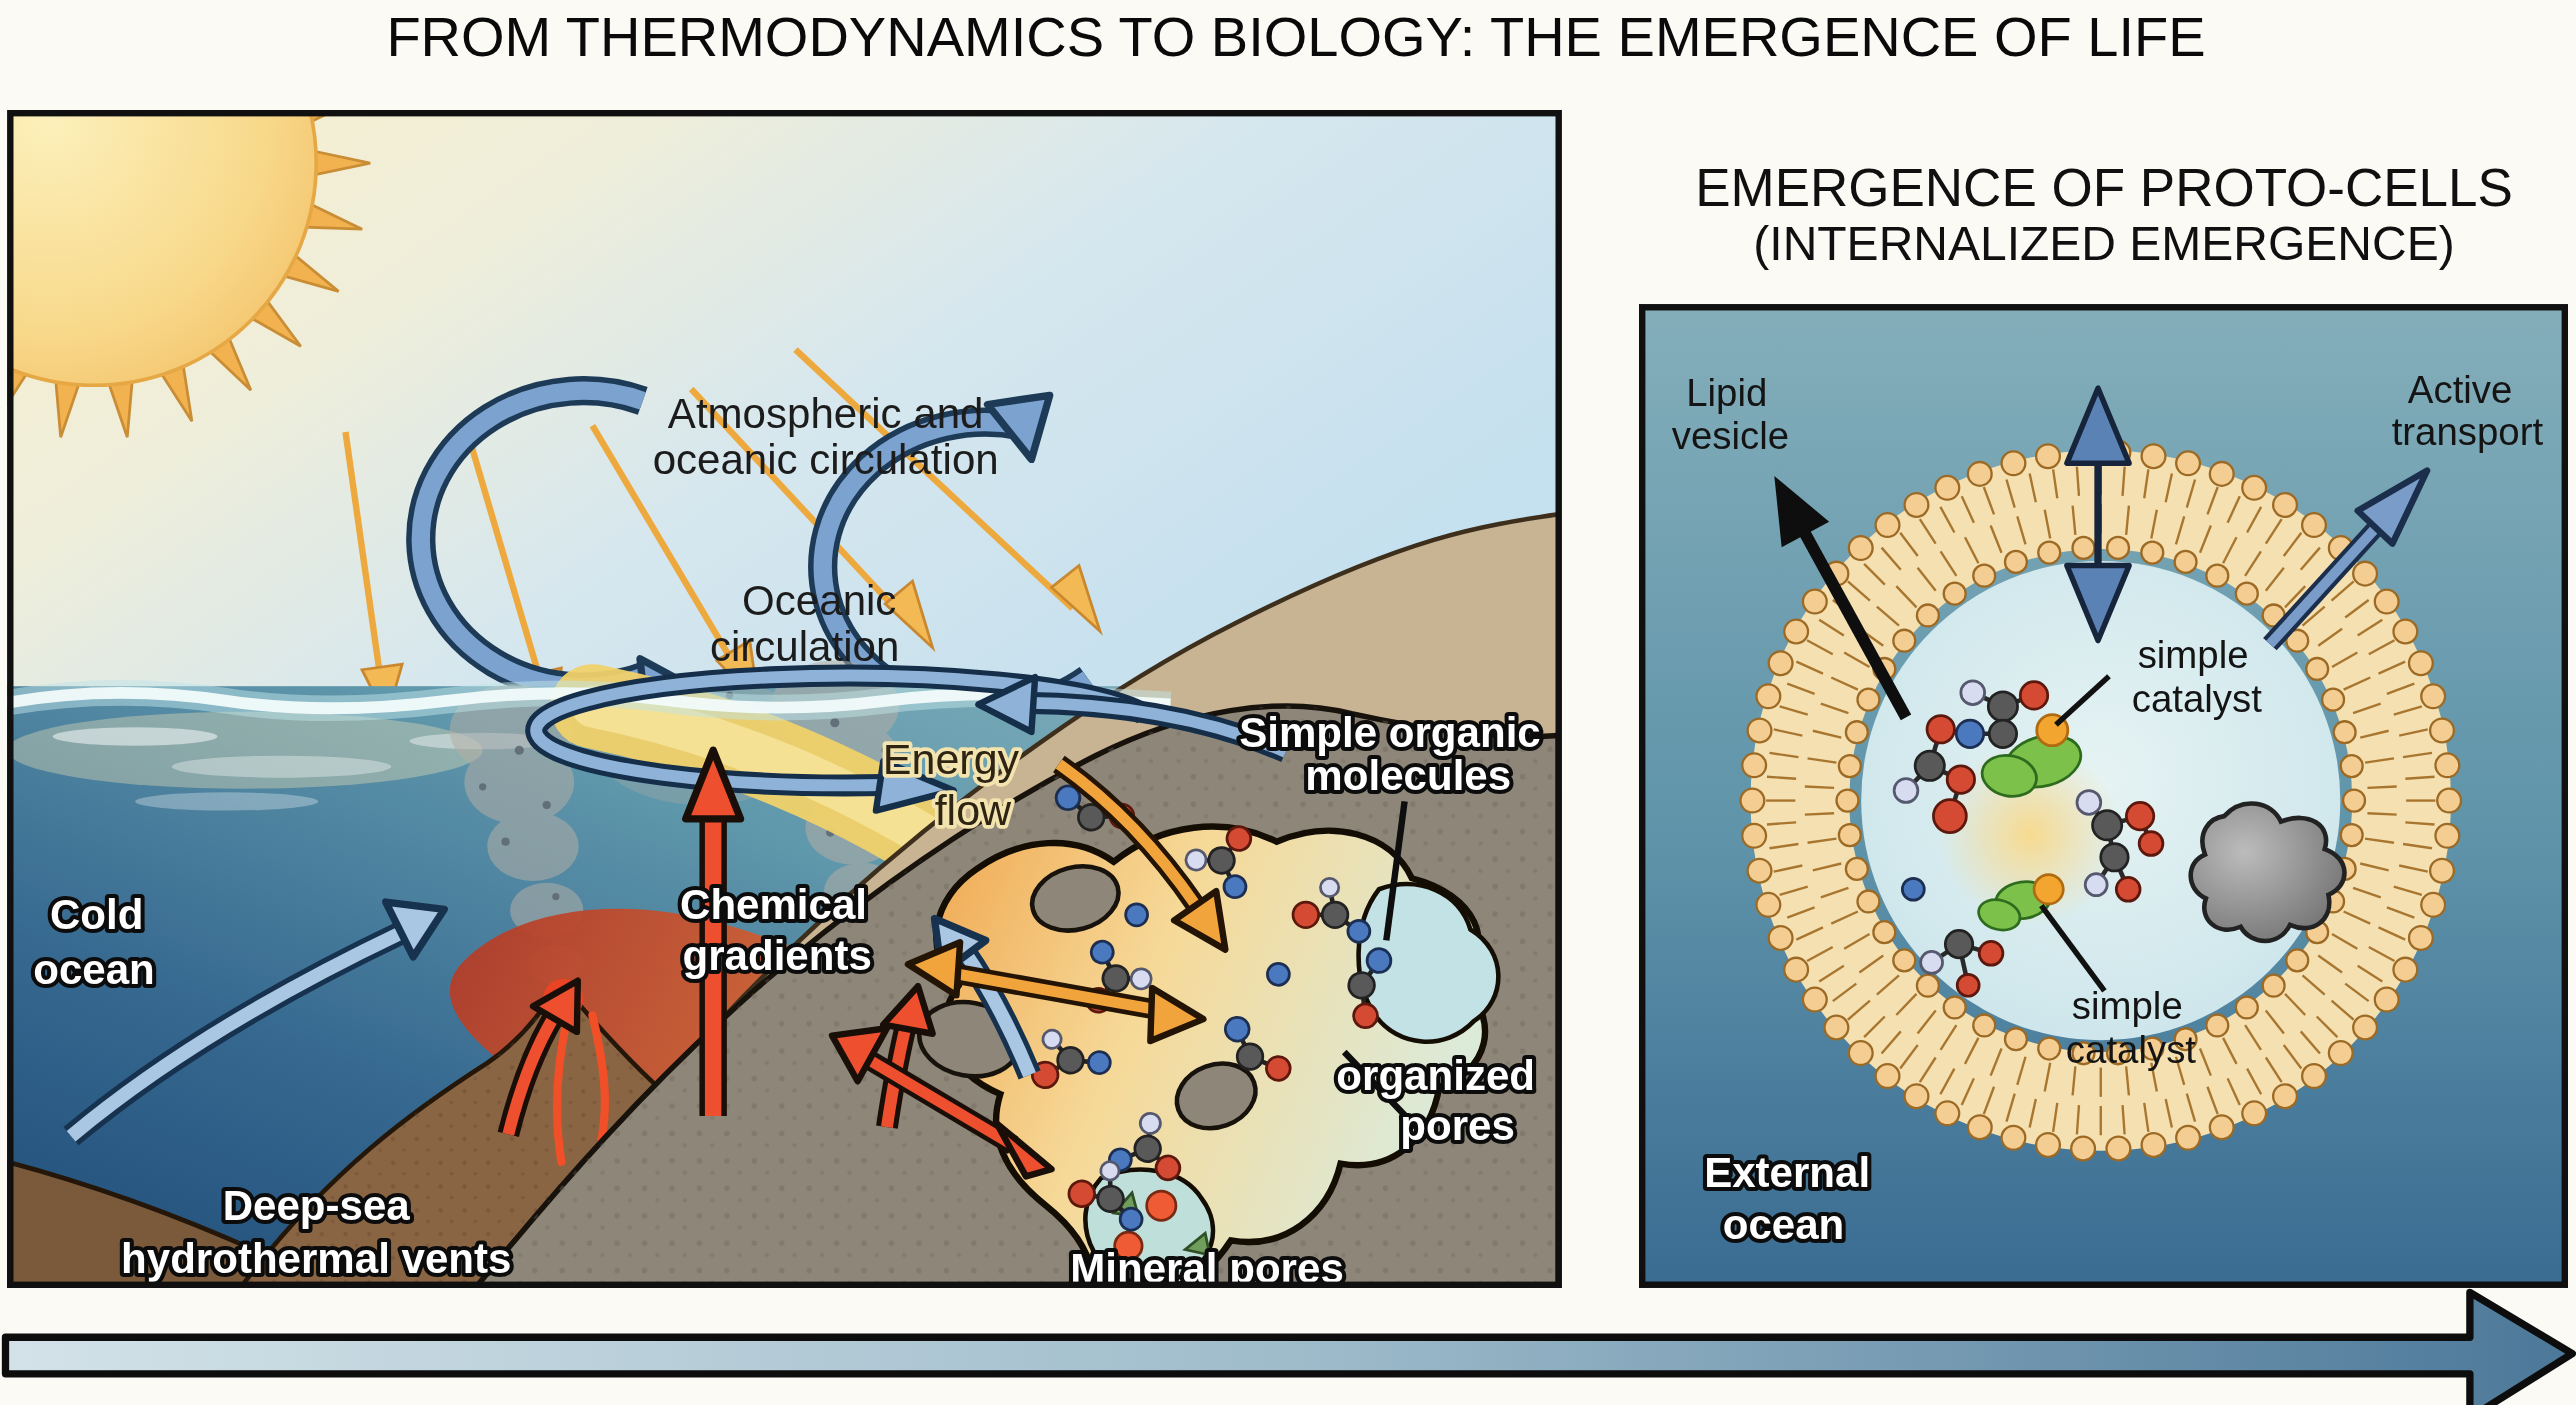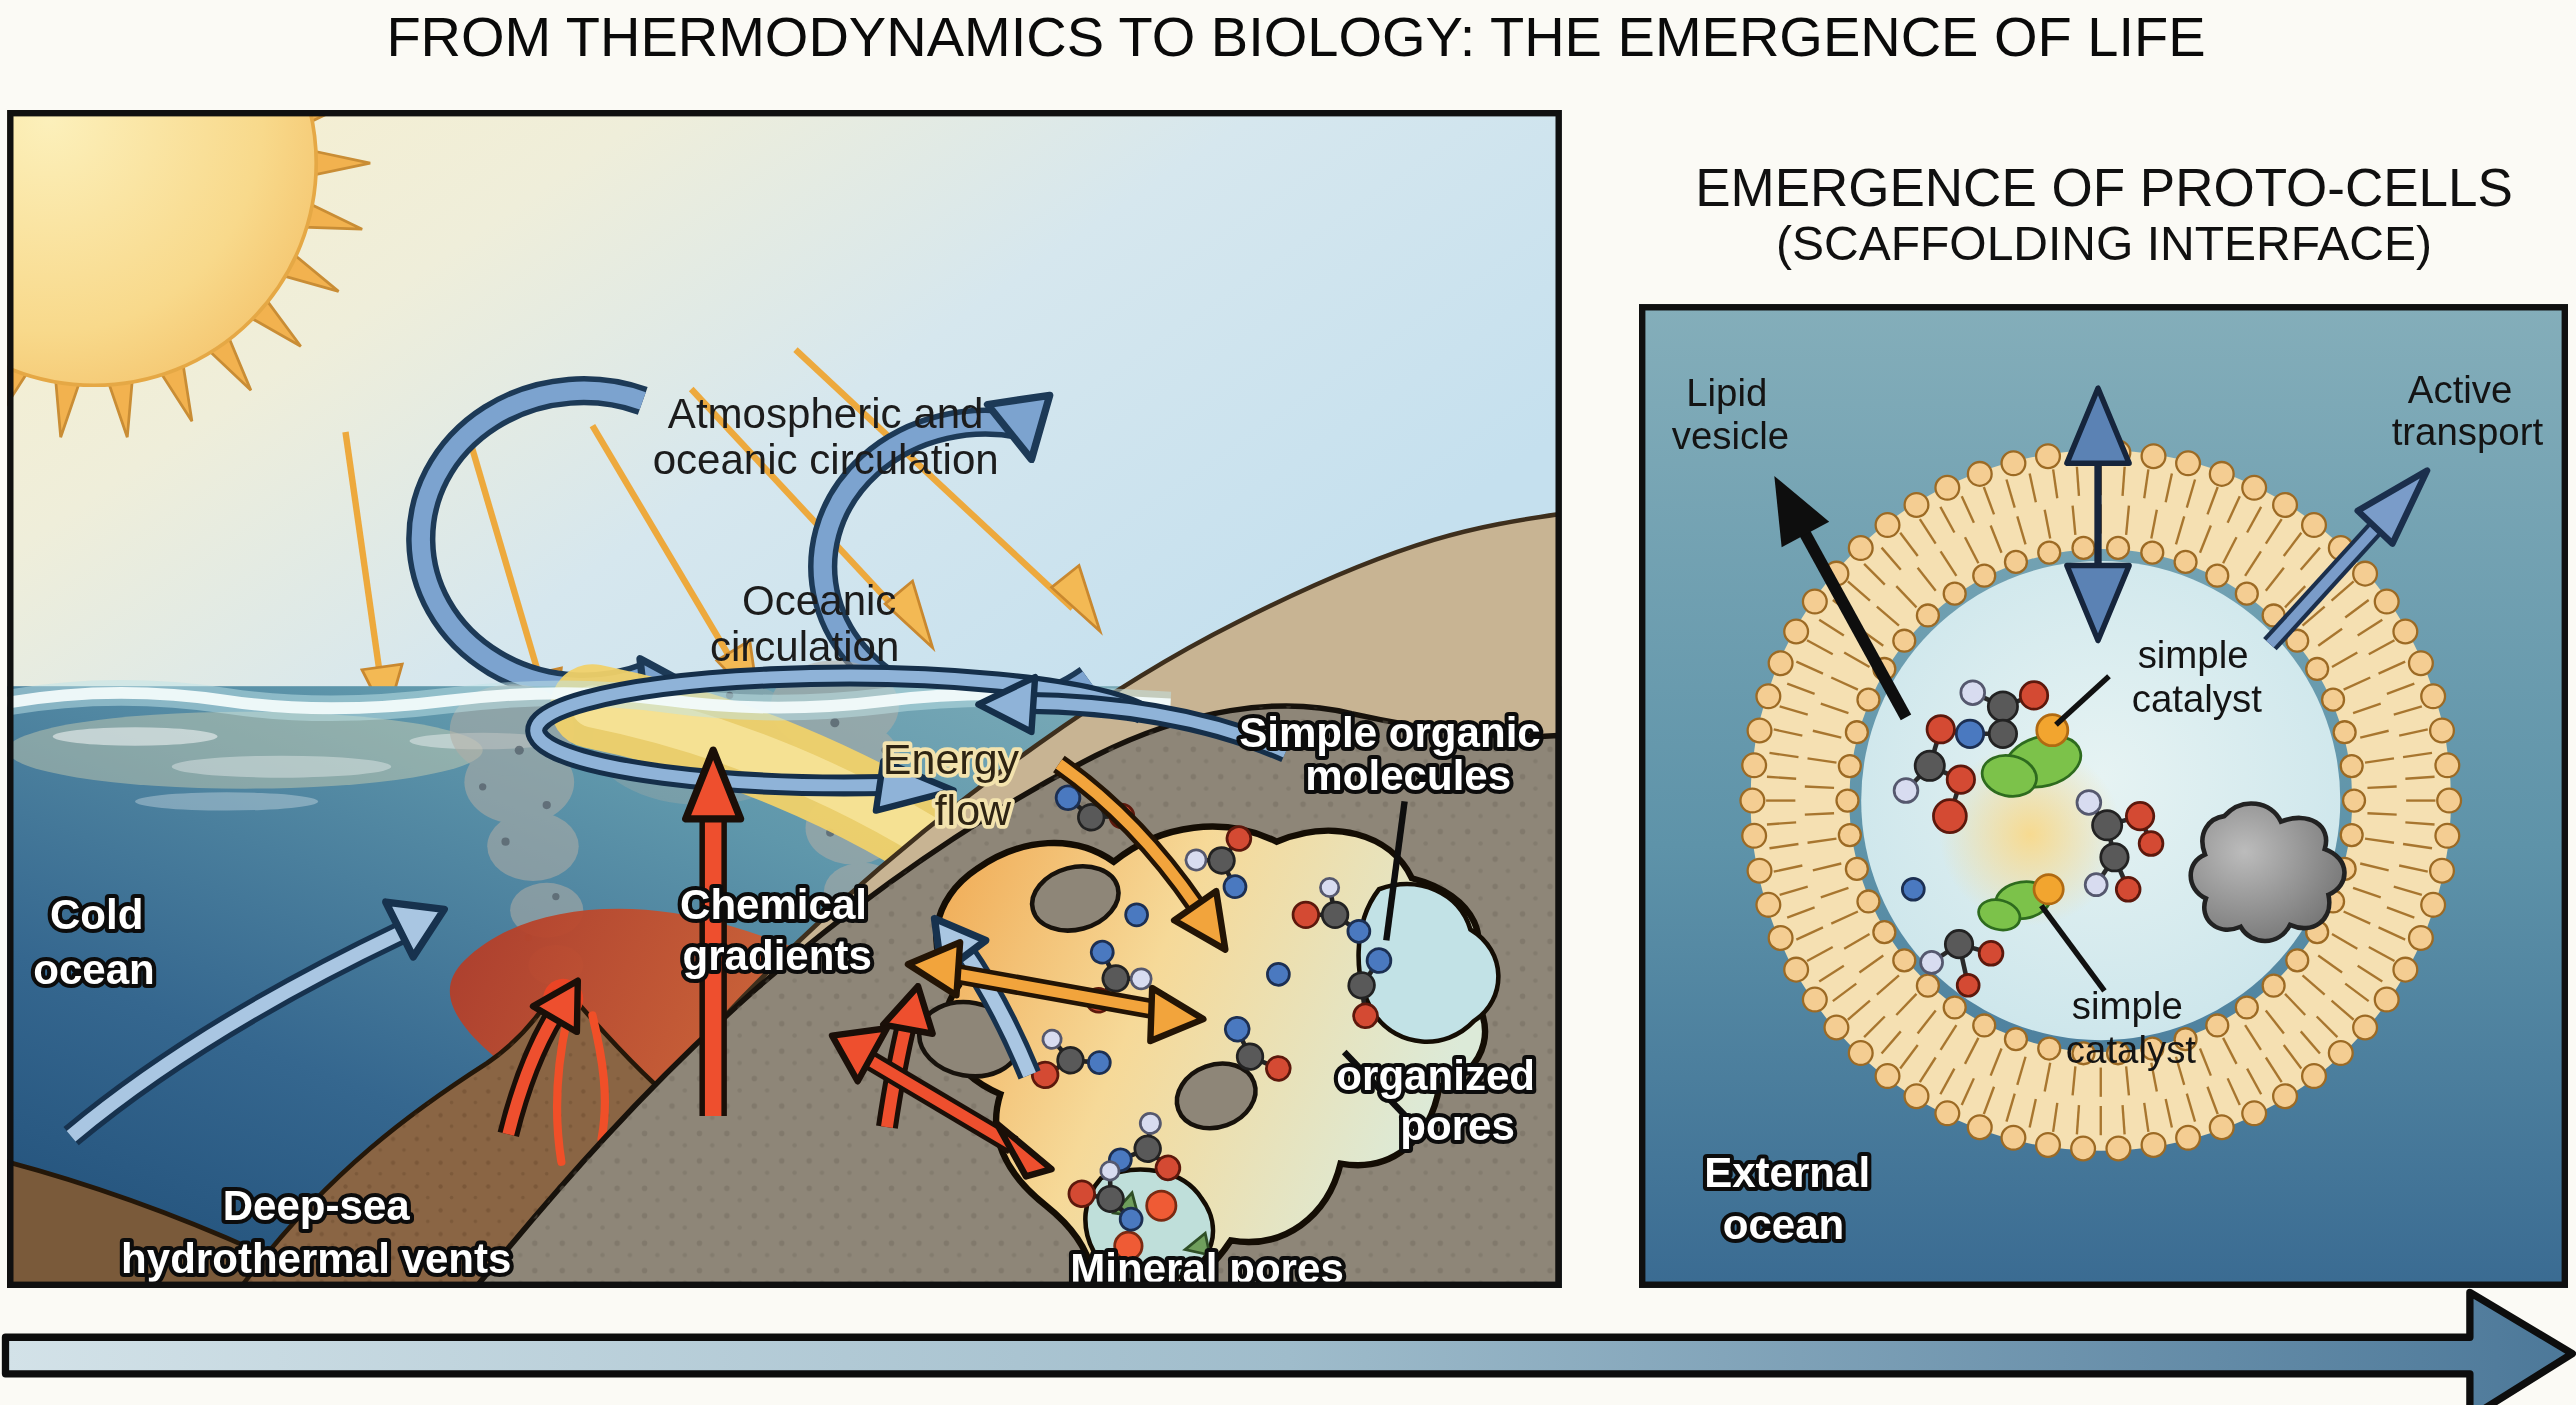--- a/index.html
+++ b/index.html
@@ -19,21 +19,21 @@
   .lr{font-size:42px;fill:#141414;text-anchor:middle}
 </style>
 </head>
 <body>
 
 <div class="abs main-title">FROM THERMODYNAMICS TO BIOLOGY: THE EMERGENCE OF LIFE</div>
 
 <div class="abs ph1" style="left:983px;top:161px">PRE-BIOTIC EARTH</div>
 <div class="abs ph2" style="left:983px;top:220px">(THERMODYNAMIC SCAFFOLDING)</div>
 <div class="abs ph1" style="left:2104px;top:157px">EMERGENCE OF PROTO-CELLS</div>
-<div class="abs ph2" style="left:2104px;top:216px">(SCAFFOLDING INTERFACE)</div>
+<div class="abs ph2" style="left:2104px;top:216px">(INTERNALIZED EMERGENCE)</div>
 
 <svg class="abs" style="left:7.3px;top:110px" width="1555" height="1178" viewBox="0 0 1700 1288">
   <defs>
     <linearGradient id="skyGrad" x1="0" y1="0" x2="1" y2="0.55">
       <stop offset="0" stop-color="#f8efcd"></stop>
         <stop offset="0.32" stop-color="#efeeda"></stop>
       <stop offset="0.62" stop-color="#d6e7ee"></stop>
         <stop offset="1" stop-color="#c5e0ee"></stop>
     </linearGradient>
     <linearGradient id="oceanGrad" x1="1" y1="0" x2="0" y2="1">

